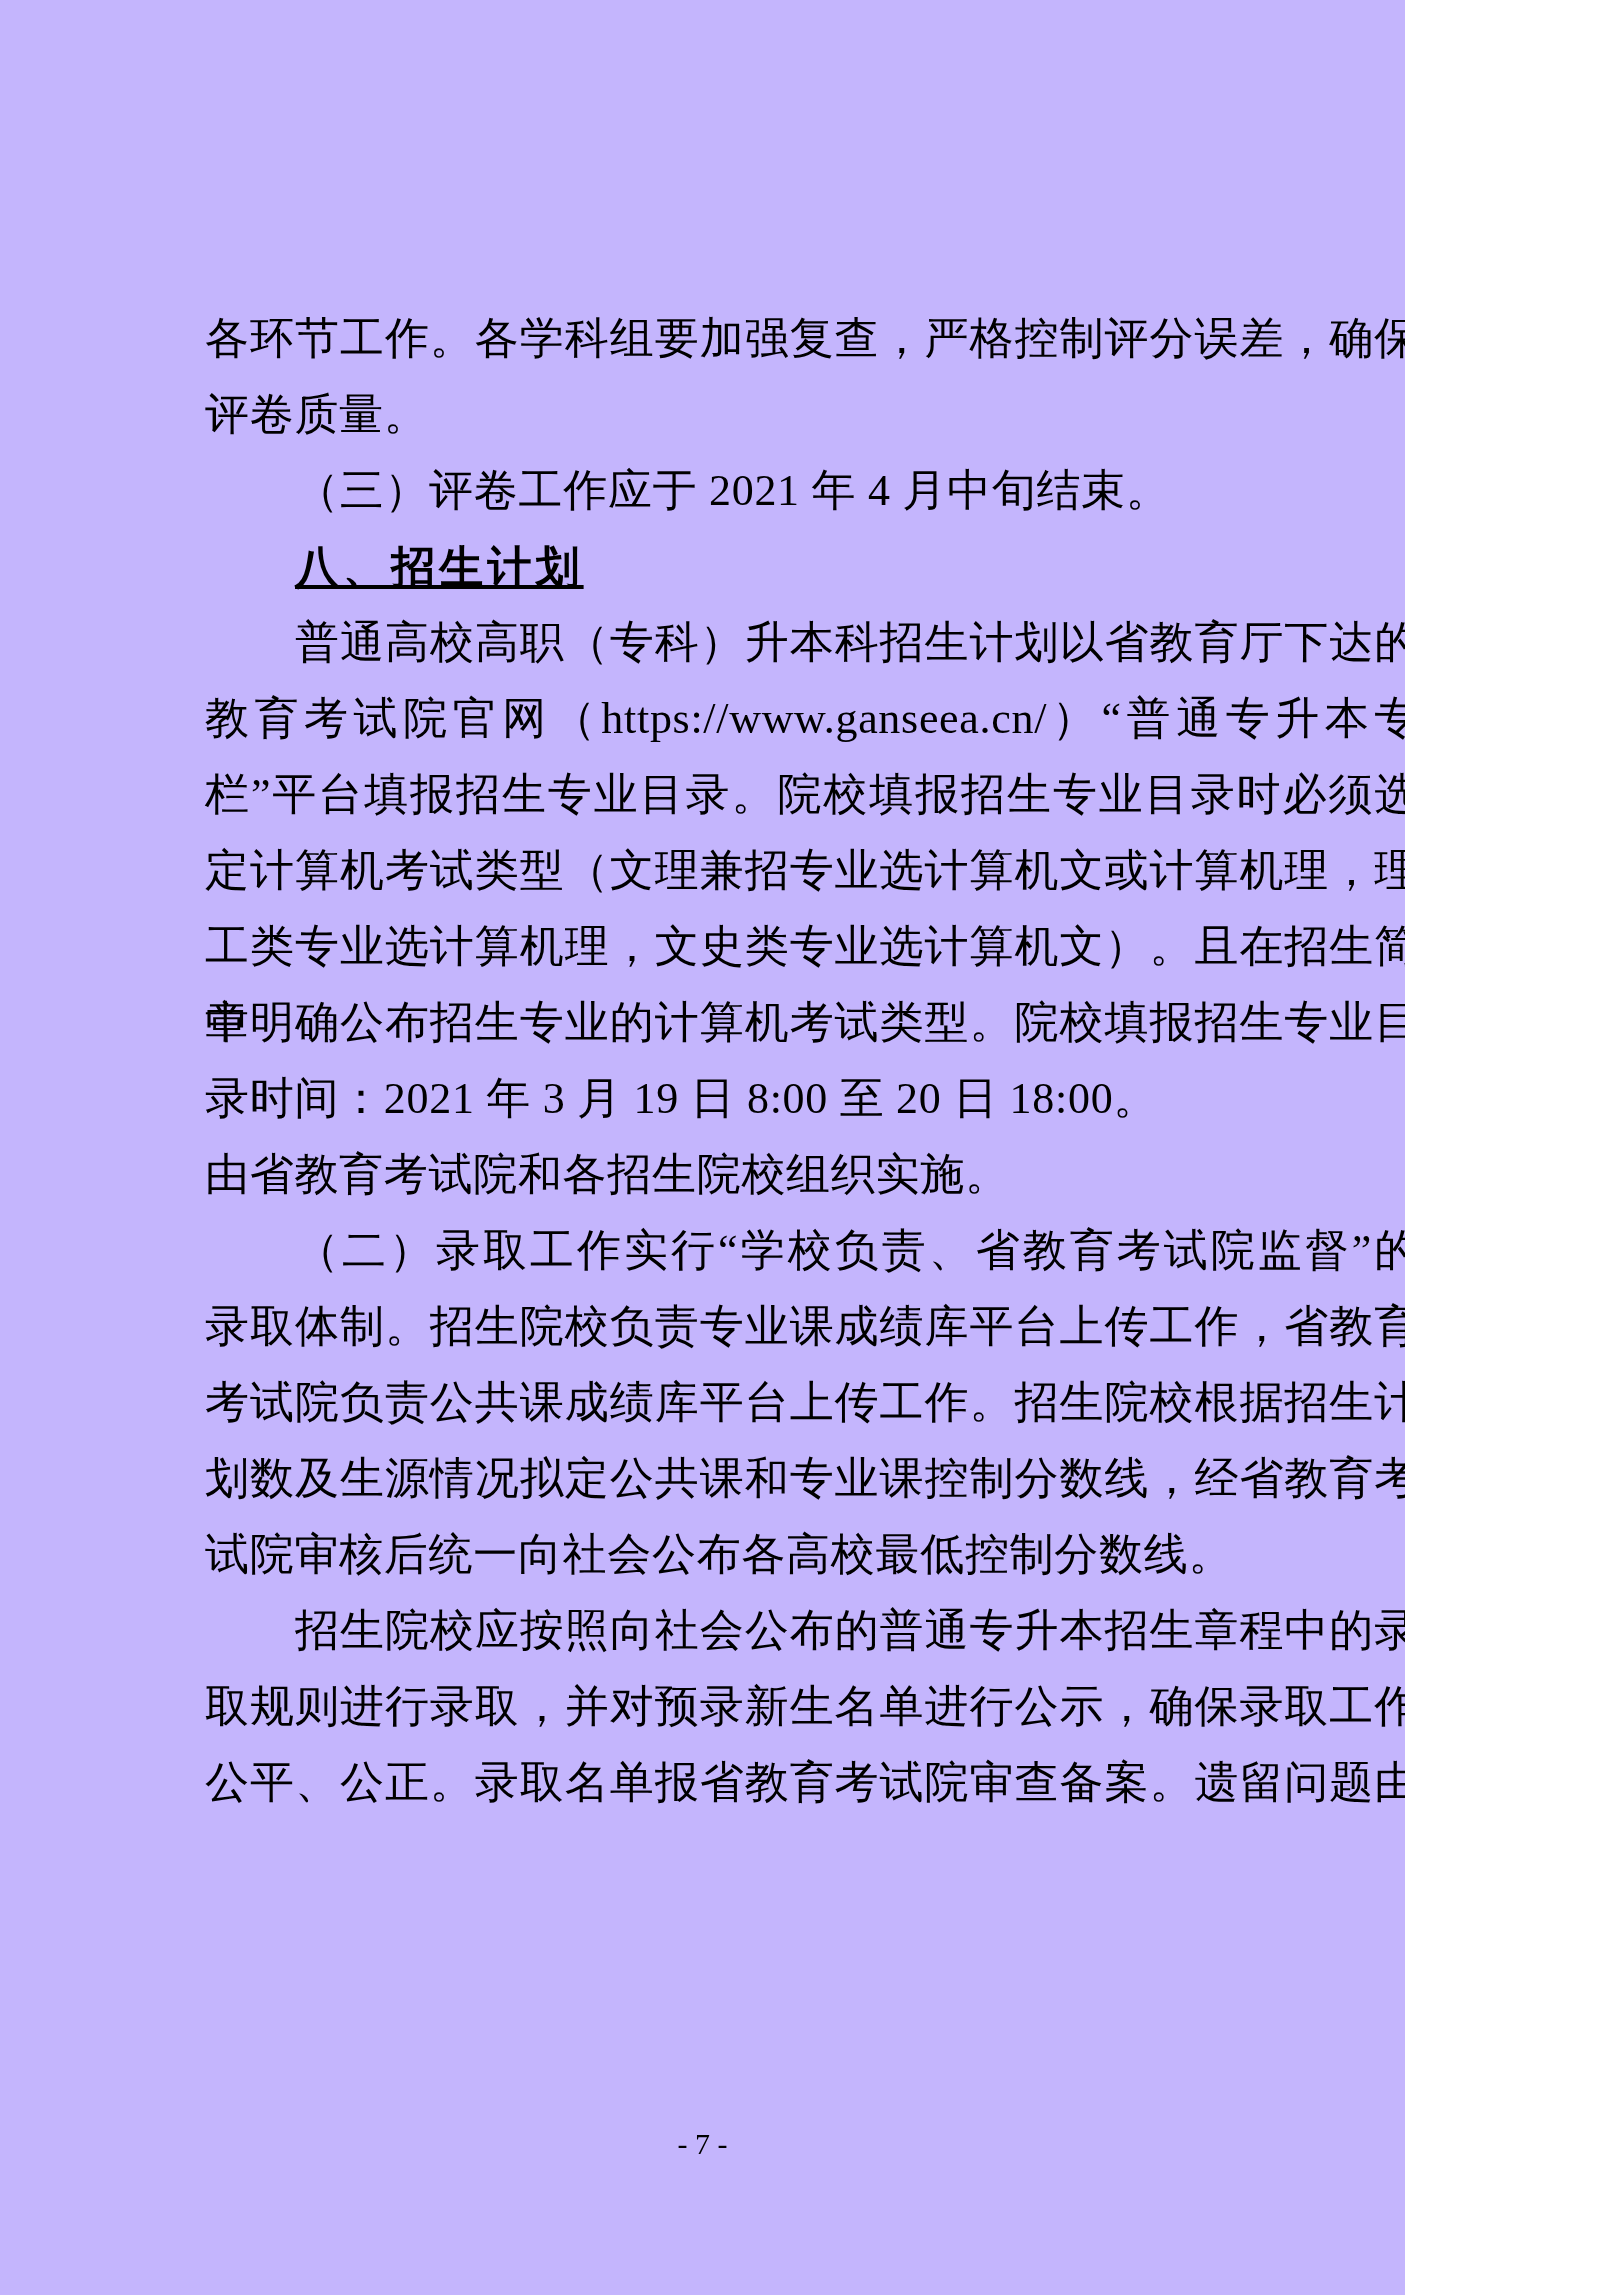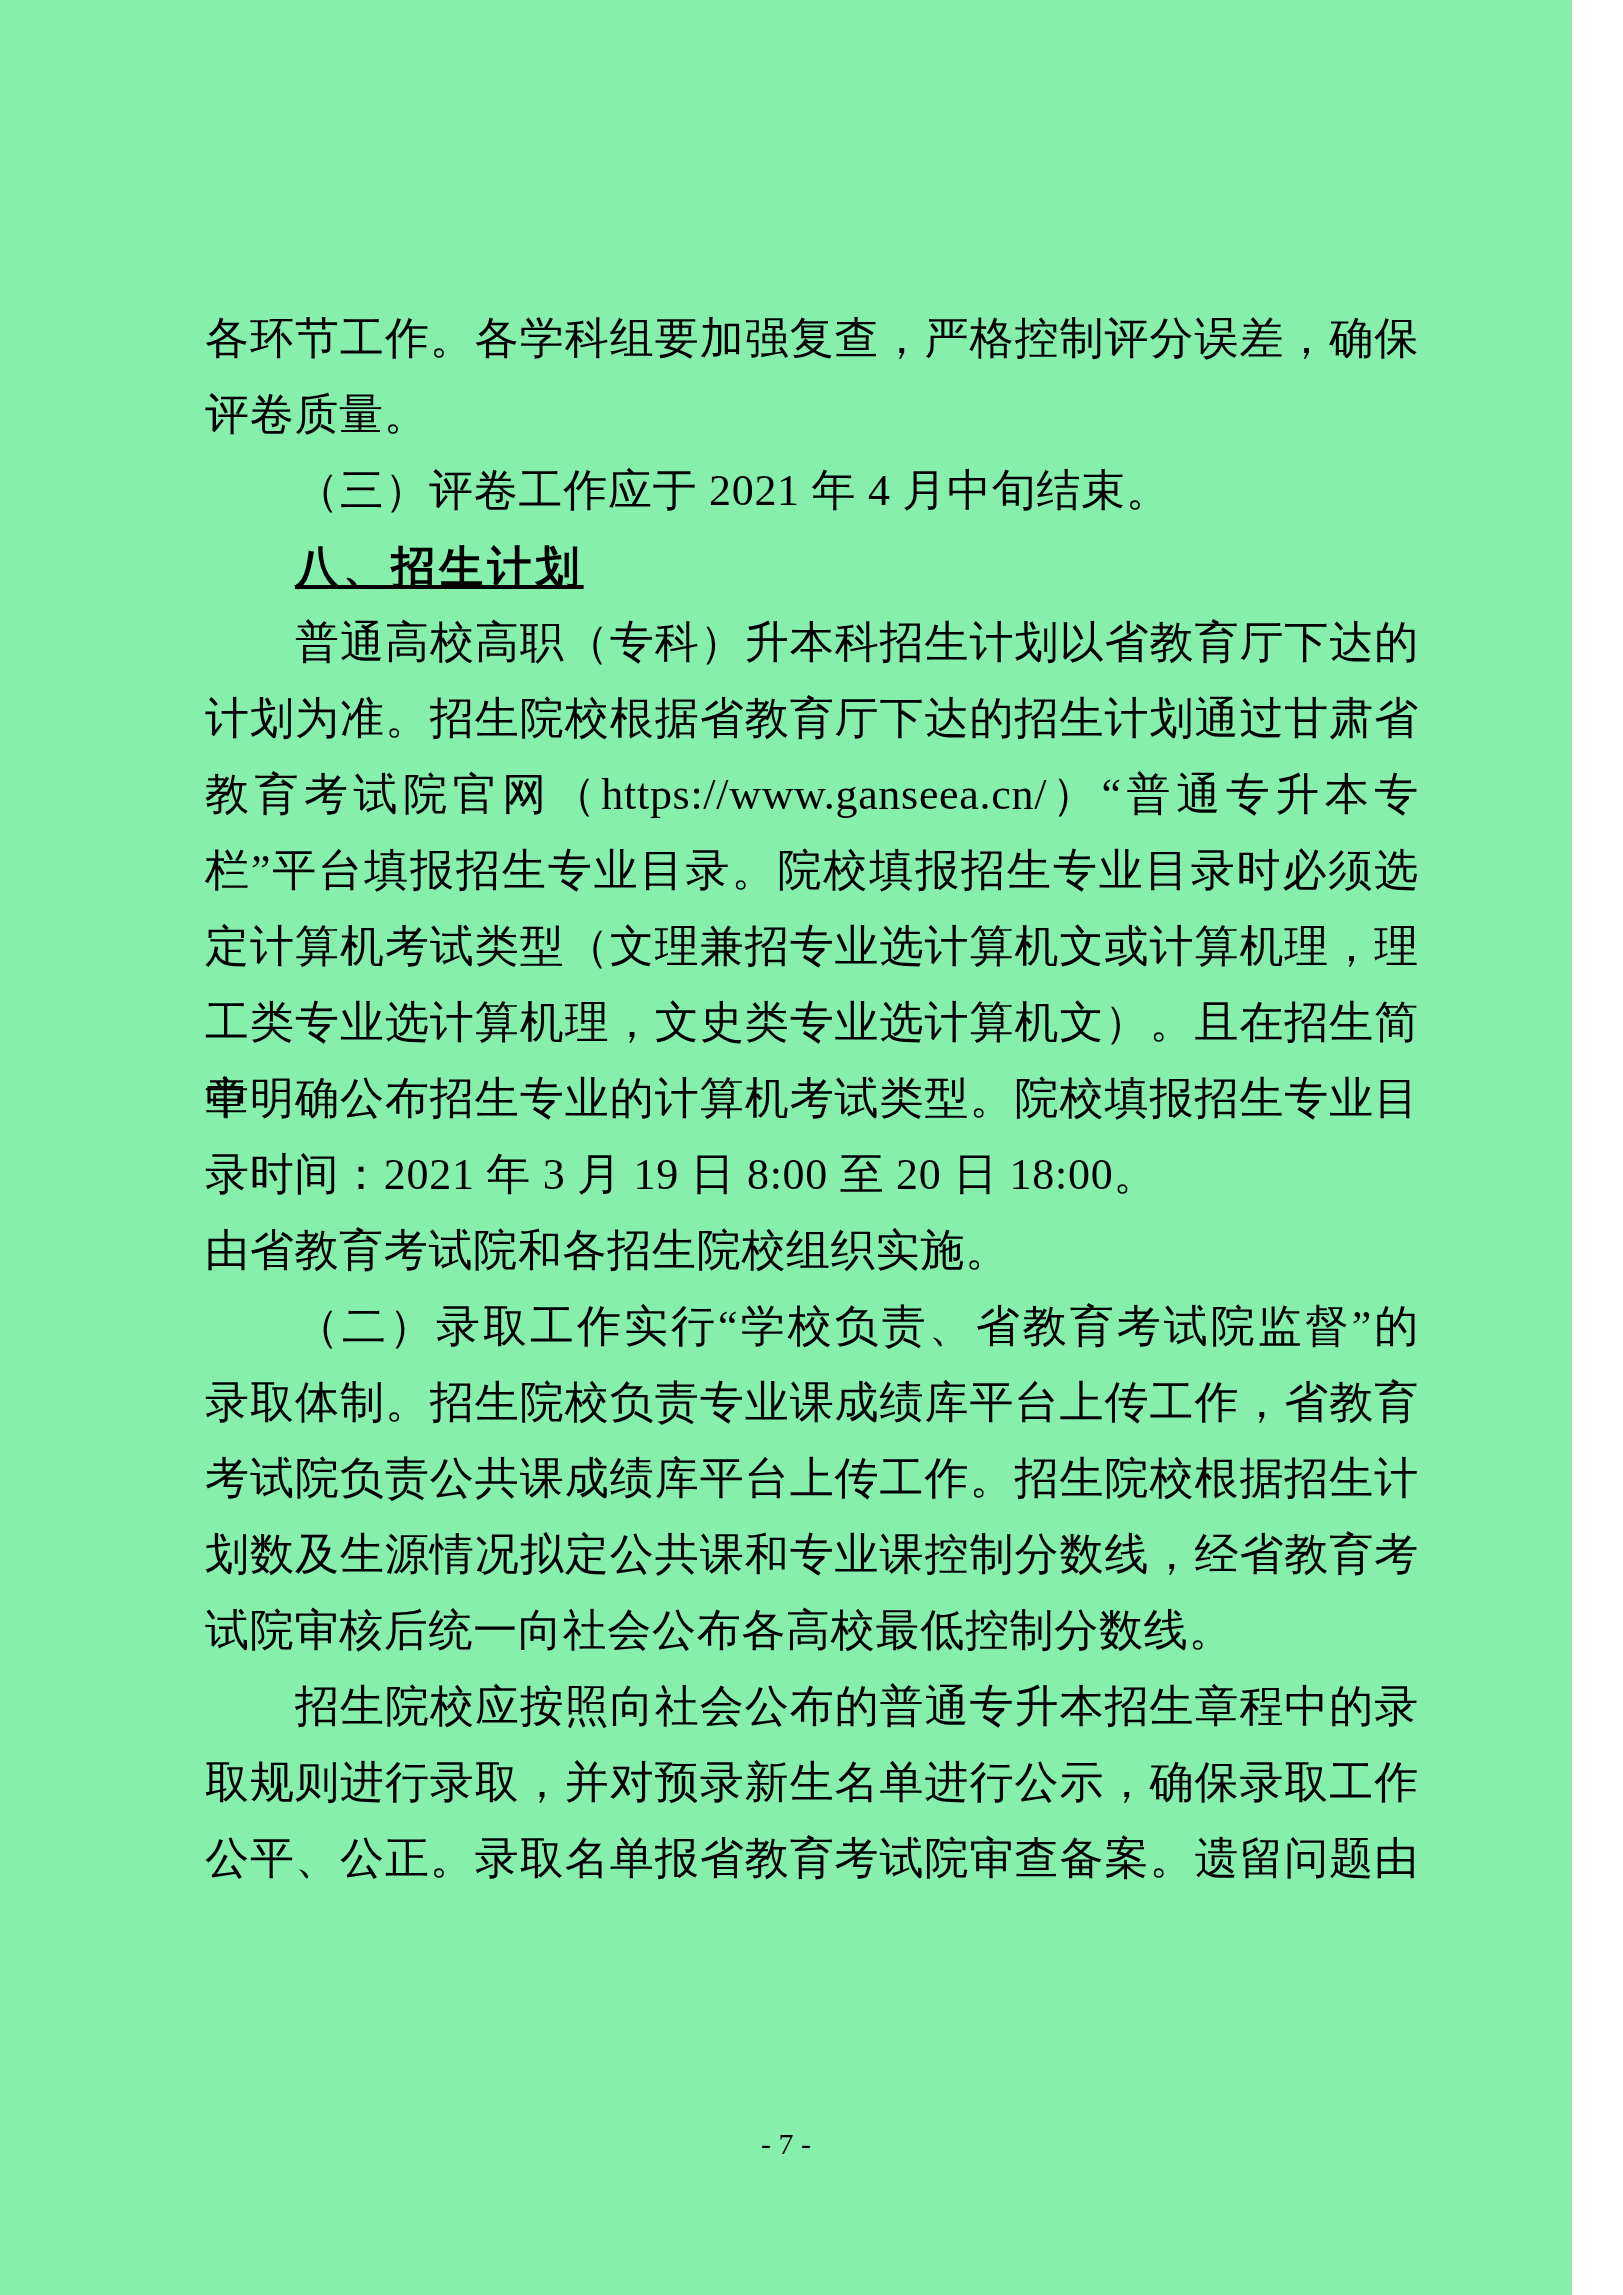--- a/index.html
+++ b/index.html
@@ -2,23 +2,23 @@
 <html style="font-size:11px"><head>
 <meta charset="utf-8">
 <style>
   html, body {
     margin: 0;
     padding: 0;
     background: #ffffff;
   }
   .page {
     position: relative;
-    width: 1572px;
+    width: 1405px;
     height: 2295px;
-    background: #86efac;
+    background: #c4b5fd;
     overflow: hidden;
     color: #000000;
     font-family: "Liberation Serif", "DejaVu Serif", serif;
   }
   .content {
     position: absolute;
     left: 205px;
     top: 301px;
     width: 1214px;
   }
@@ -59,21 +59,20 @@
 <body>
 
 <div class="page">
   <div class="content">
 
   <div class="line justify">各环节工作。各学科组要加强复查，严格控制评分误差，确保</div>
       <div class="line">评卷质量。</div>
       <div class="line indent">（三）评卷工作应于 2021 年 4 月中旬结束。</div>
       <div class="line indent heading">八、招生计划</div>
       <div class="line justify indent">普通高校高职（专科）升本科招生计划以省教育厅下达的</div>
-      <div class="line justify">计划为准。招生院校根据省教育厅下达的招生计划通过甘肃省</div>
       <div class="line justify">教育考试院官网（https://www.ganseea.cn/）“普通专升本专</div>
       <div class="line justify">栏”平台填报招生专业目录。院校填报招生专业目录时必须选</div>
       <div class="line justify">定计算机考试类型（文理兼招专业选计算机文或计算机理，理</div>
       <div class="line justify">工类专业选计算机理，文史类专业选计算机文）。且在招生简章</div>
       <div class="line justify">中明确公布招生专业的计算机考试类型。院校填报招生专业目</div>
       <div class="line">录时间：2021 年 3 月 19 日 8:00 至 20 日 18:00。</div>
       <div class="line">由省教育考试院和各招生院校组织实施。</div>
       <div class="line justify indent">（二）录取工作实行“学校负责、省教育考试院监督”的</div>
       <div class="line justify">录取体制。招生院校负责专业课成绩库平台上传工作，省教育</div>
       <div class="line justify">考试院负责公共课成绩库平台上传工作。招生院校根据招生计</div>

